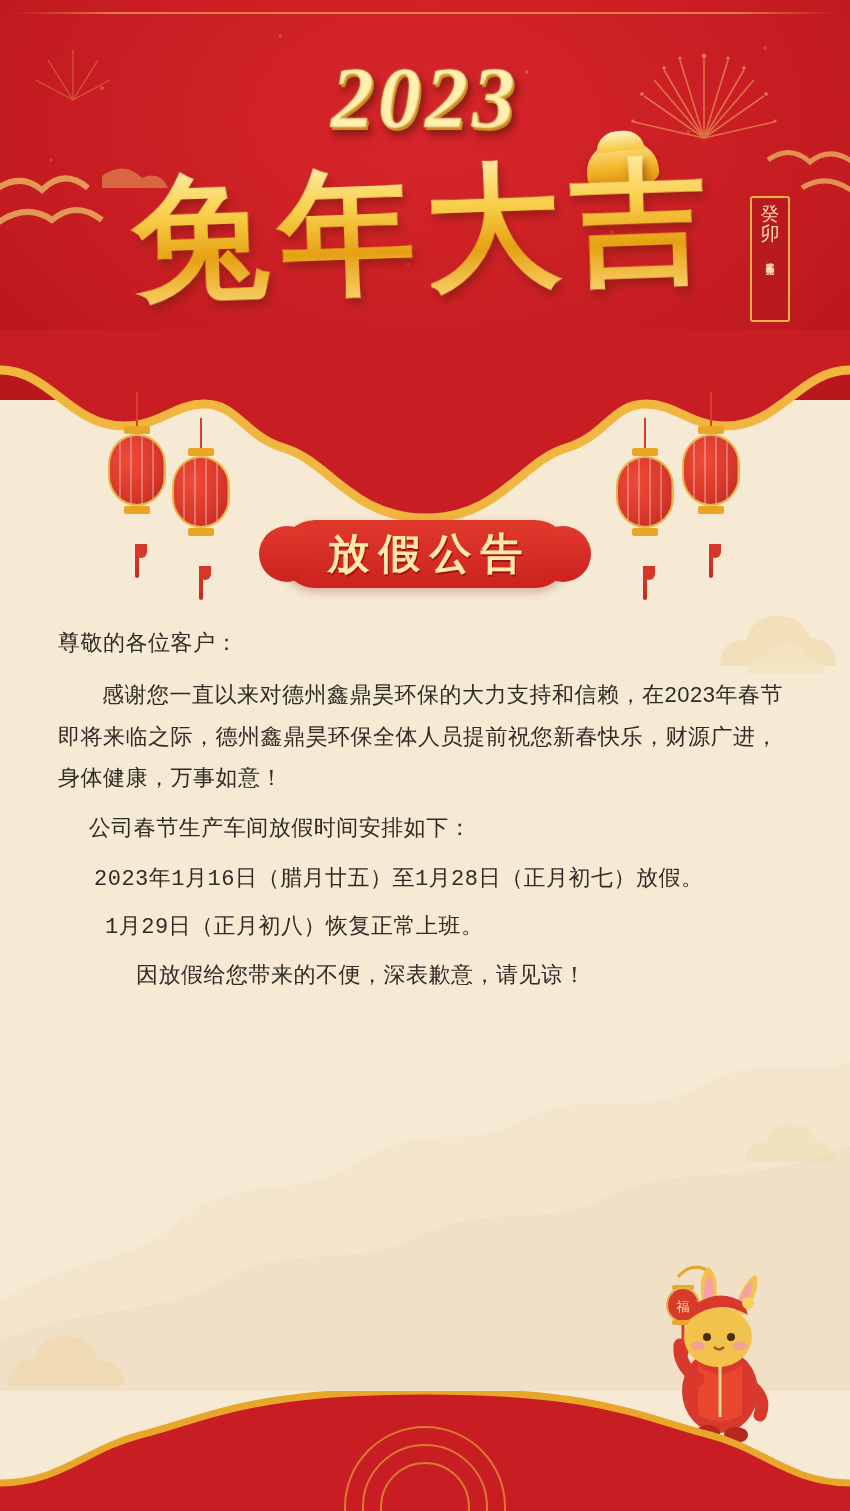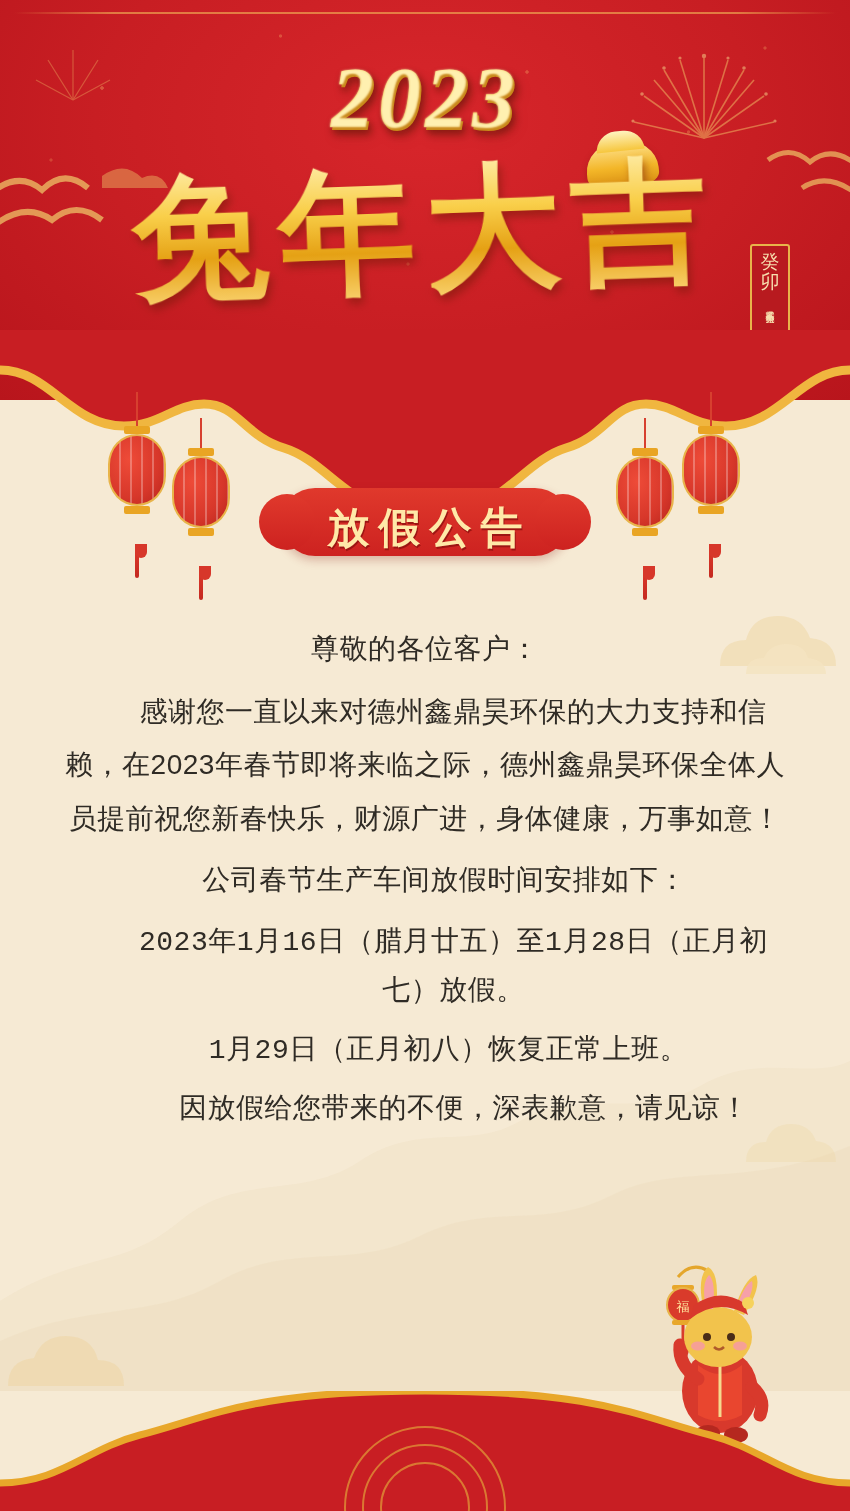--- a/index.html
+++ b/index.html
@@ -131,21 +131,20 @@
     width: 40px;
     height: 126px;
     background: #b81a1f;
     border: 2px solid #e8b44a;
     border-radius: 3px;
     color: #f7dfae;
     font-family: "Liberation Serif", serif;
     text-align: center;
     padding-top: 6px;
     box-sizing: border-box;
-    margin-top: 48px;
   }
   .seal .seal-main {
     font-size: 19px;
     line-height: 1.05;
     letter-spacing: 0;
   }
   .seal .seal-sub {
     font-size: 9px;
     line-height: 1.12;
     margin-top: 4px;
@@ -203,28 +202,28 @@
     width: 12px; height: 14px;
     background: #d7372a;
     border-radius: 0 0 6px 6px;
   }
 
   
   .badge {
     position: absolute;
     left: 50%;
     transform: translateX(-50%);
-    top: 488px;
+    top: 520px;
     width: 288px;
     height: 68px;
     background: linear-gradient(180deg,#e0392c 0%, #cd2220 100%);
     border-radius: 40px;
     box-shadow: 0 4px 10px rgba(140,30,20,.28);
     display: flex;
-    align-items: flex-end;
+    align-items: center;
     justify-content: center;
   }
   .badge:before, .badge:after {
     content: "";
     position: absolute;
     top: 6px;
     width: 56px; height: 56px;
     border-radius: 50%;
     background: linear-gradient(180deg,#e0392c 0%, #cd2220 100%);
     z-index: -1;
@@ -241,24 +240,23 @@
     text-shadow: 1px 2px 0 #9d1513;
   }
 
   
   .content {
     position: absolute;
     left: 58px;
     top: 622px;
     width: 734px;
     color: #2f2b25;
-    font-size: 28px;
+    font-size: 22px;
     line-height: 1.9;
     letter-spacing: .5px;
-    text-align: center;
   }
   .content p { margin: 0 0 10px 0; }
   .p-indent { text-indent: 2em; }
   .p-indent-1 { text-indent: 1.4em; }
   .block-gap { margin-top: 26px; font-family: Liberation Mono, monospace; }
   .tight { line-height: 1.75; }
 
   
   .bg-cloud {
     position: absolute;
@@ -428,21 +426,21 @@
   </div>
 
   <div class="badge">
     <span class="badge-text">放假公告</span>
   </div>
 
   <div class="content">
     <p>尊敬的各位客户：</p>
     <p class="p-indent">感谢您一直以来对德州鑫鼎昊环保的大力支持和信赖，在2023年春节即将来临之际，德州鑫鼎昊环保全体人员提前祝您新春快乐，财源广进，身体健康，万事如意！</p>
     <p class="p-indent-1 block-gap">公司春节生产车间放假时间安排如下：</p>
-    <p class="tight block-gap" style="margin-left:57px;">2023年1月16日（腊月廿五）至1月28日（正月初七）放假。</p>
+    <p class="tight block-gap" style="margin-left:36px;">2023年1月16日（腊月廿五）至1月28日（正月初七）放假。</p>
     <p class="tight block-gap" style="margin-left:47px;">1月29日（正月初八）恢复正常上班。</p>
     <p class="tight block-gap" style="margin-left:78px;">因放假给您带来的不便，深表歉意，请见谅！</p>
   </div>
 
   <svg class="rabbit" viewBox="0 0 180 210">
 
     <g>
       <path d="M66,36 q14,-16 30,-6" stroke="#e4a62c" stroke-width="3" fill="none"></path>
       <rect x="60" y="44" width="22" height="5" rx="2" fill="#e8a72a"></rect>
       <ellipse cx="71" cy="64" rx="16" ry="17" fill="#d93b2b" stroke="#e8b44a" stroke-width="2"></ellipse>

